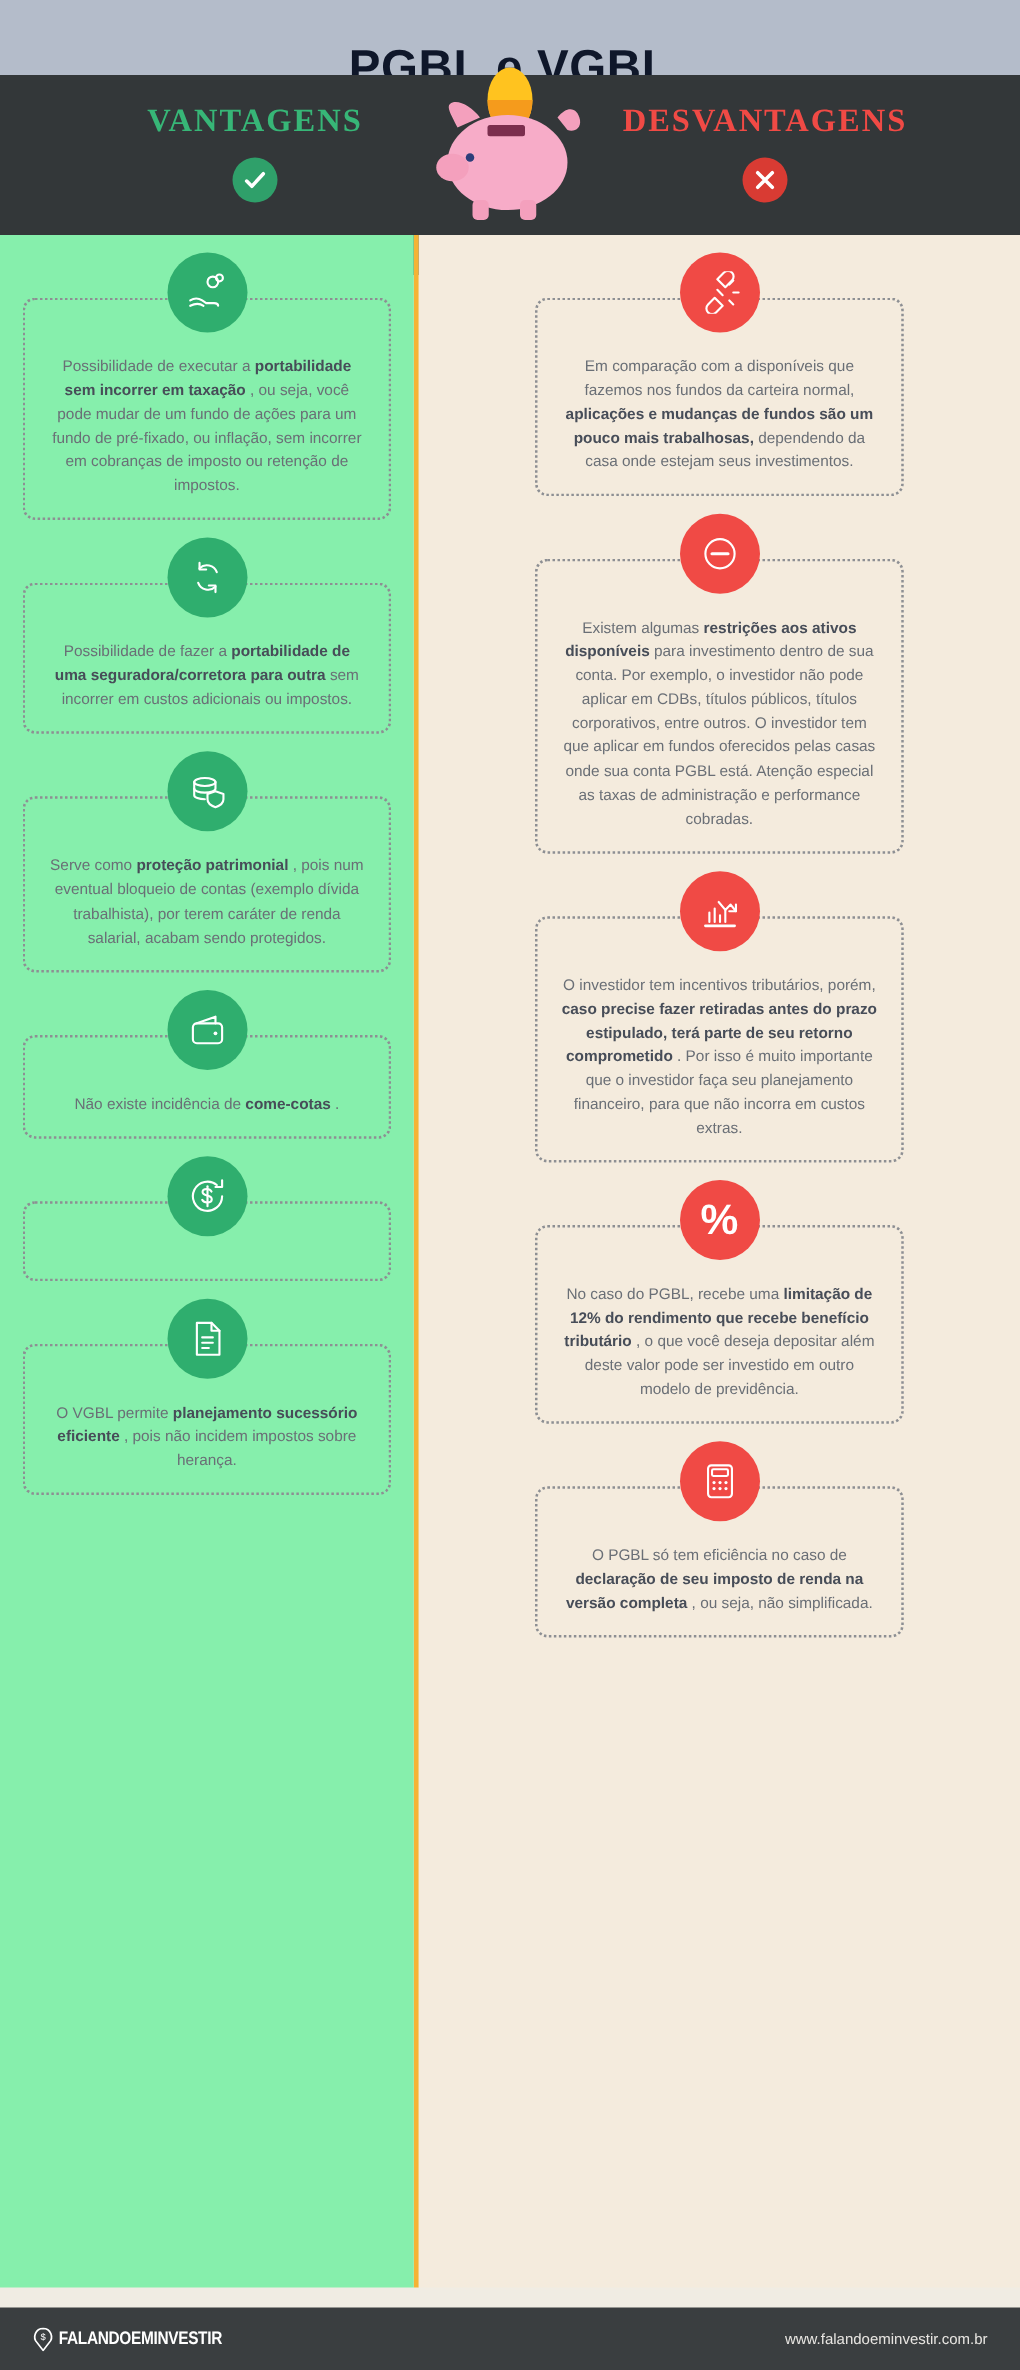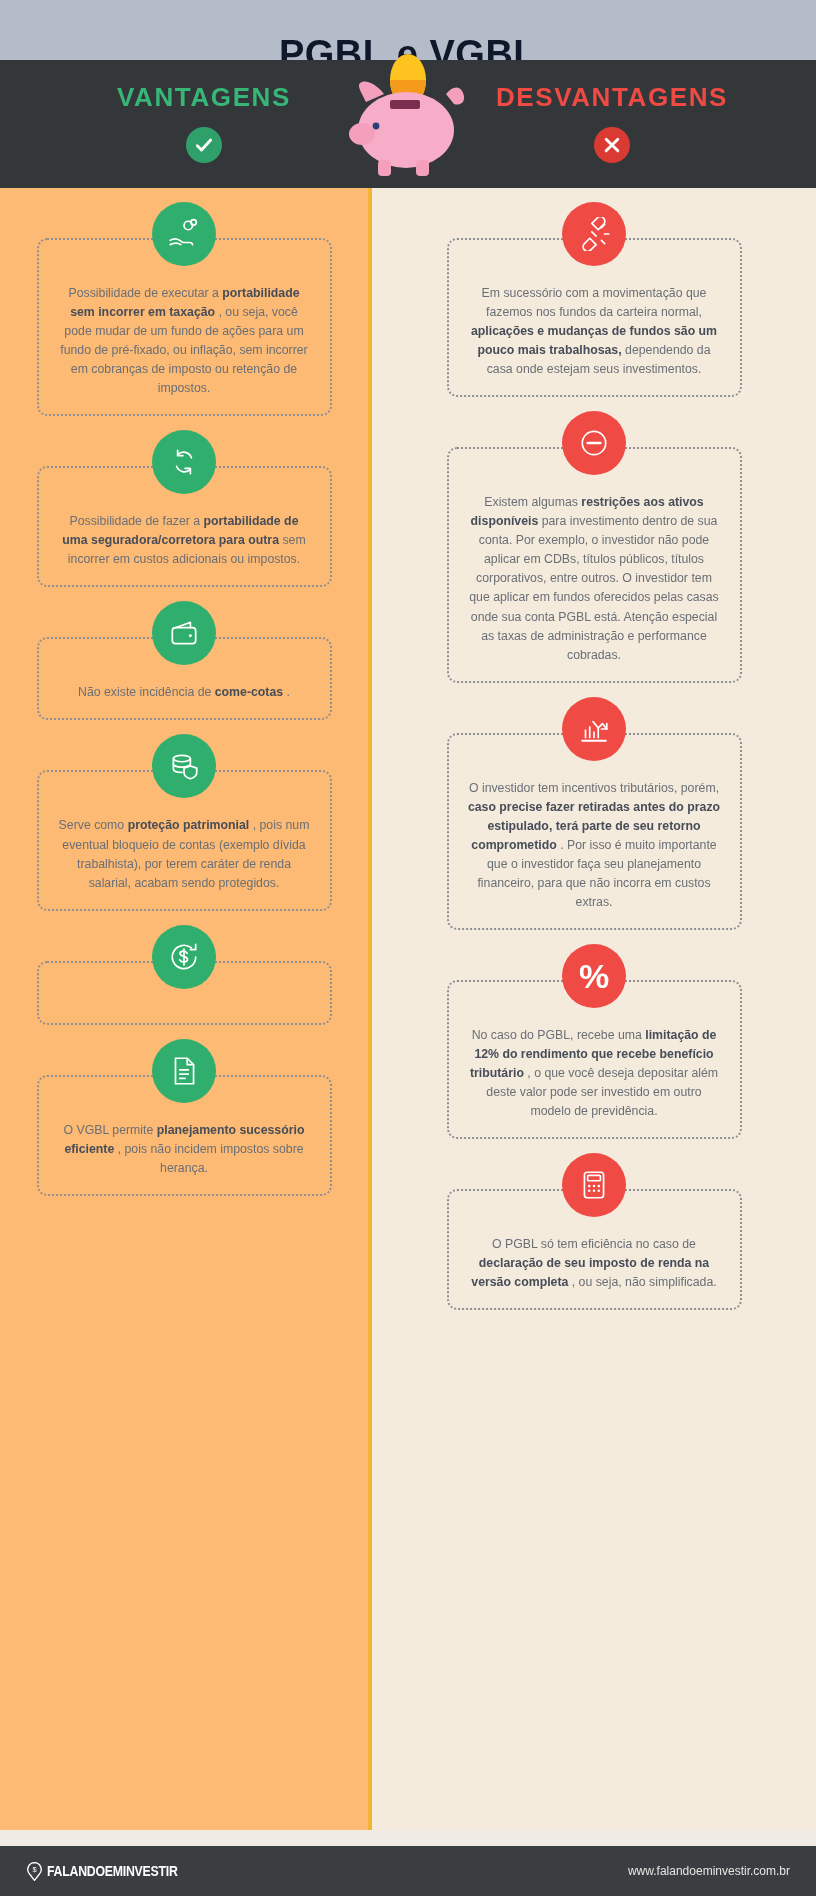--- a/index.html
+++ b/index.html
@@ -29,20 +29,21 @@
     margin-top: 48px;
   }
 
   
   .header {
     height: 160px;
     background: #333739;
     position: relative;
     display: flex;
     align-items: flex-start;
+    font-family: Liberation Serif, serif;
   }
   .header-col {
     flex: 1;
     padding-top: 22px;
     display: flex;
     flex-direction: column;
     align-items: center;
   }
   .header-col .hcap {
     font-size: 26px;
@@ -74,21 +75,21 @@
 
   
   .body-wrap {
     position: absolute;
     top: 188px;
     left: 0; right: 0;
     bottom: 66px;
     display: flex;
   }
   .panel { position: relative; }
-  .panel-left  { width: 368px; background: #fdba74; }
+  .panel-left  { width: 331px; background: #86efac; }
   .divider { width: 4px; background: #f5b335; }
   .panel-right { flex: 1; background: #f4ebdd; }
 
   
   .card {
     position: relative;
     border: 2px dotted #8d8f93;
     border-radius: 10px;
     background: transparent;
     margin: 0 auto;
@@ -204,41 +205,41 @@
               <path d="M10 5v5h5"></path>
               <path d="M9 20a8 8 0 0 0 13 3"></path>
               <path d="M22 27v-5h-5"></path>
             </svg>
           </div>
           <p><span>Possibilidade de fazer a</span> <b>portabilidade de uma seguradora/corretora para outra</b> <span> sem incorrer em custos adicionais ou impostos.</span></p>
         </div>
         <div class="card">
           <div class="card-icon">
             <svg viewBox="0 0 32 32">
-              <rect x="5" y="11" width="22" height="15" rx="3"></rect>
-              <path d="M8 11l14-5v5"></path>
-              <circle cx="22" cy="18.5" r="1.4" fill="#fff" stroke="none"></circle>
-            </svg>
-          </div>
-          <p><span>Não existe incidência de </span> <b>come-cotas</b> <span>.</span></p>
-        </div>
-        <div class="card">
-          <div class="card-icon">
-            <svg viewBox="0 0 32 32">
               <ellipse cx="14" cy="9" rx="8" ry="3"></ellipse>
               <path d="M6 9v5c0 1.7 3.6 3 8 3s8-1.3 8-3V9"></path>
               <path d="M6 14v5c0 1.7 3.6 3 8 3"></path>
               <path d="M22 16l6 2v4c0 3-3 5-6 6-3-1-6-3-6-6v-4z"></path>
             </svg>
           </div>
           <p><span>Serve como </span> <b>proteção patrimonial</b> <span>, pois num eventual bloqueio de contas (exemplo dívida trabalhista), por terem caráter de renda salarial, acabam sendo protegidos.</span></p>
         </div>
         <div class="card">
           <div class="card-icon">
             <svg viewBox="0 0 32 32">
+              <rect x="5" y="11" width="22" height="15" rx="3"></rect>
+              <path d="M8 11l14-5v5"></path>
+              <circle cx="22" cy="18.5" r="1.4" fill="#fff" stroke="none"></circle>
+            </svg>
+          </div>
+          <p><span>Não existe incidência de </span> <b>come-cotas</b> <span>.</span></p>
+        </div>
+        <div class="card">
+          <div class="card-icon">
+            <svg viewBox="0 0 32 32">
               <path d="M27 16a11 11 0 1 1-4-8.5"></path>
               <path d="M27 4v5h-5"></path>
               <path d="M19 12.5c-.7-1.3-2-2-3.5-2-2 0-3.2 1-3.2 2.3 0 1.5 1.4 2.1 3.4 2.6 2 .5 3.5 1.2 3.5 2.8 0 1.5-1.4 2.5-3.5 2.5-1.7 0-3-.7-3.7-2"></path>
               <path d="M16 8.5v15"></path>
             </svg>
           </div>
         </div>
         <div class="card">
           <div class="card-icon">
             <svg viewBox="0 0 32 32">
@@ -258,21 +259,21 @@
     <div class="stack" id="cons-stack">
         <div class="card">
           <div class="card-icon">
             <svg viewBox="0 0 32 32">
               <path d="M12 20l-5 5a4 4 0 0 0 6 6l5-5z"></path>
               <path d="M20 12l5-5a4 4 0 0 0-6-6l-5 5z"></path>
               <path d="M14 14l4 4"></path>
               <path d="M26 16h4M23 22l3 3M23 10l3-3"></path>
             </svg>
           </div>
-          <p><span>Em sucessório com a movimentação que fazemos nos fundos da carteira normal, </span> <b>aplicações e mudanças de fundos são um pouco mais trabalhosas,</b> <span> dependendo da casa onde estejam seus investimentos.</span></p>
+          <p><span>Em comparação com a disponíveis que fazemos nos fundos da carteira normal, </span> <b>aplicações e mudanças de fundos são um pouco mais trabalhosas,</b> <span> dependendo da casa onde estejam seus investimentos.</span></p>
         </div>
         <div class="card">
           <div class="card-icon">
             <svg viewBox="0 0 32 32">
               <circle cx="16" cy="16" r="11"></circle>
               <path d="M10 16h12" stroke-width="2.4"></path>
             </svg>
           </div>
           <p><span>Existem algumas</span> <b>restrições aos ativos disponíveis</b> <span> para investimento dentro de sua conta. Por exemplo, o investidor não pode aplicar em CDBs, títulos públicos, títulos corporativos, entre outros. O investidor tem que aplicar em fundos oferecidos pelas casas onde sua conta PGBL está. Atenção especial as taxas de administração e performance cobradas.</span></p>
         </div>

